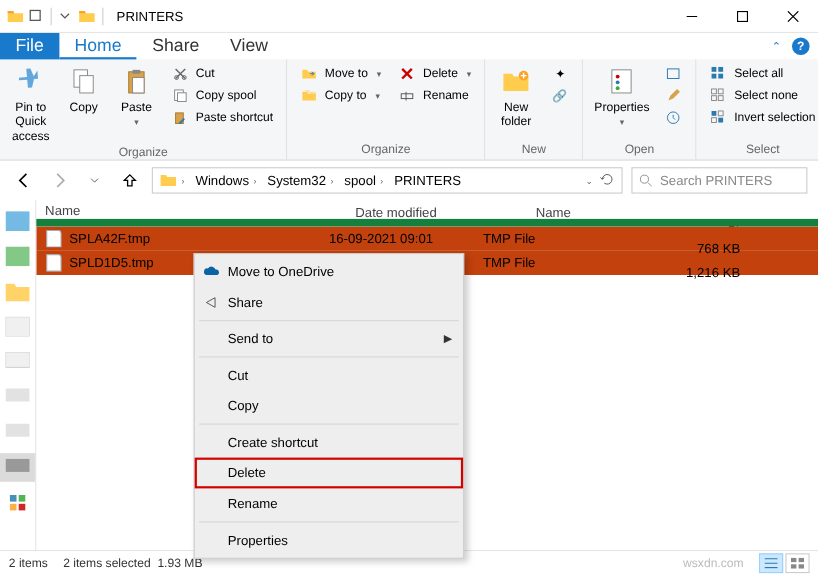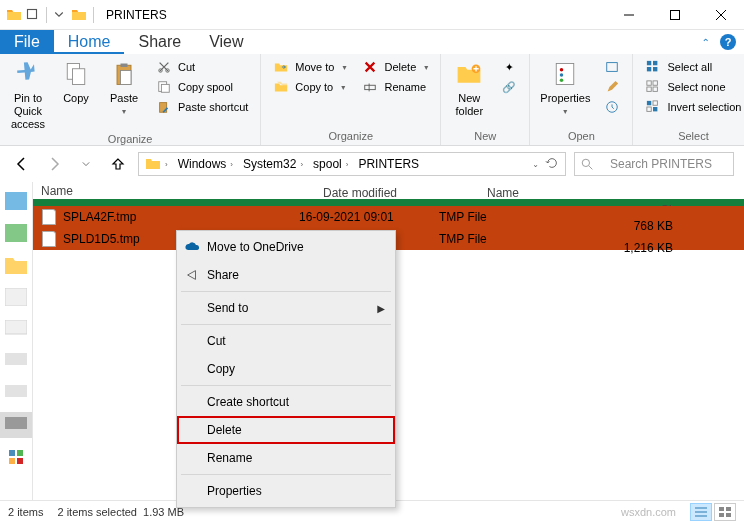--- a/index.html
+++ b/index.html
@@ -42,21 +42,21 @@
   .rbtn-sm .drop { font-size: 8px; color: #666; margin-left: 2px; }
 
   
   .addrbar { height: 36px; display: flex; align-items: center; gap: 8px; padding: 0 10px; }
   .nav-btn { width: 24px; height: 24px; display: flex; align-items: center; justify-content: center; color: #888; }
   .nav-btn.enabled { color: #000; }
   .addr-box { flex: 1; height: 24px; border: 1px solid #ccc; display: flex; align-items: center; padding: 0 2px; gap: 2px; }
   .addr-box .seg { display: flex; align-items: center; gap: 4px; font-size: 12px; padding: 0 4px; }
   .addr-box .chev { font-size: 8px; color: #666; }
   .addr-right { margin-left: auto; display: flex; align-items: center; gap: 6px; padding-right: 4px; }
-  .searchbox { width: 160px; height: 24px; border: 1px solid #ccc; display: flex; align-items: center; padding: 0 6px; gap: 16px; color: #888; font-size: 12px; }
+  .searchbox { width: 160px; height: 24px; border: 1px solid #ccc; display: flex; align-items: center; padding: 0 6px; gap: 6px; color: #888; font-size: 12px; }
 
   
   .main { display: flex; height: calc(522px - 30px - 24px - 92px - 36px - 22px); }
   .sidebar { width: 48px; border-right: 1px solid #e5e5e5; display: flex; flex-direction: column; align-items: center; gap: 6px; padding-top: 6px; background: #fff; }
   .sb-item { width: 32px; height: 26px; display: flex; align-items: center; justify-content: center; opacity: 0.85; position: relative; }
   .sb-item.selected { background: #d5d5d5; }
 
   .listview { flex: 1; display: flex; flex-direction: column; }
   .lv-header { height: 24px; border-bottom: 7px solid #15803d; display: flex; font-size: 12px; color: #444; gap: 24px; }
   .lv-header .cell { padding: 4px 8px; border-right: 1px solid transparent; }
@@ -73,21 +73,21 @@
 
   
   .status { height: 22px; border-top: 1px solid #e5e5e5; display: flex; align-items: center; font-size: 11px; padding: 0 8px; gap: 14px; color: #333; }
   .status .spacer { flex: 1; }
   .watermark { color: #bbb; font-size: 11px; }
   .view-toggle { display: flex; gap: 2px; }
   .view-toggle .vt { width: 22px; height: 18px; border: 1px solid #ccc; display: flex; align-items: center; justify-content: center; }
   .view-toggle .vt.active { background: #cce8ff; border-color: #99d1ff; }
 
   
-  .ctx { position: absolute; left: 176px; top: 230px; width: 220px; background: #eeeeee; border: 1px solid #ccc; box-shadow: 3px 3px 6px rgba(0,0,0,0.2); z-index: 100; padding: 2px 0; }
+  .ctx { position: absolute; left: 176px; top: 230px; width: 246px; background: #eeeeee; border: 1px solid #ccc; box-shadow: 3px 3px 6px rgba(0,0,0,0.2); z-index: 100; padding: 2px 0; }
   .ctx-row { height: 28px; display: flex; align-items: center; padding: 0 12px 0 30px; font-size: 12px; position: relative; }
   .ctx-row .ico { position: absolute; left: 6px; width: 18px; height: 18px; display: flex; align-items: center; justify-content: center; }
   .ctx-row .arrow { position: absolute; right: 10px; font-size: 10px; color: #333; }
   .ctx-sep { height: 1px; background: #d5d5d5; margin: 2px 4px; }
   .ctx-row.highlight { outline: 2px solid #d40000; outline-offset: -2px; }
 </style>
 </head>
 <body>
 
 <div class="titlebar">

